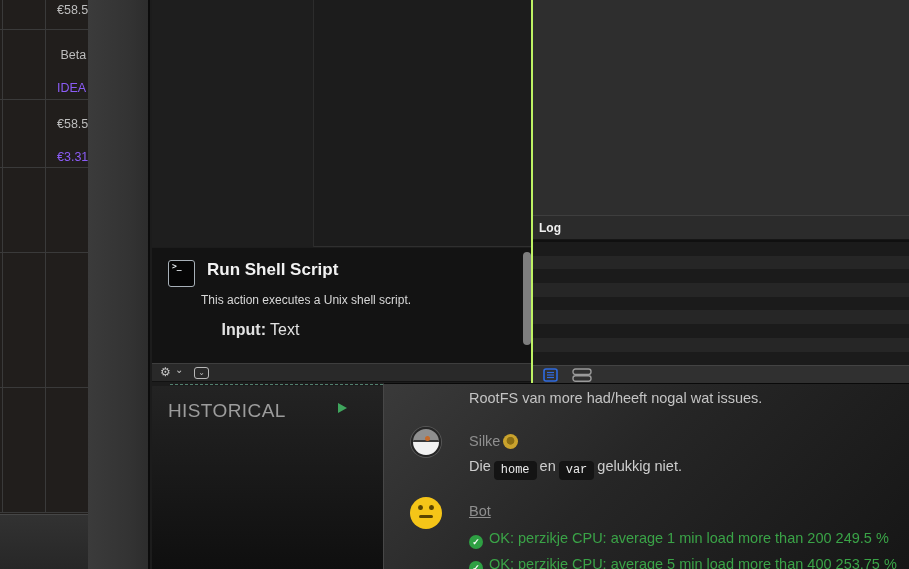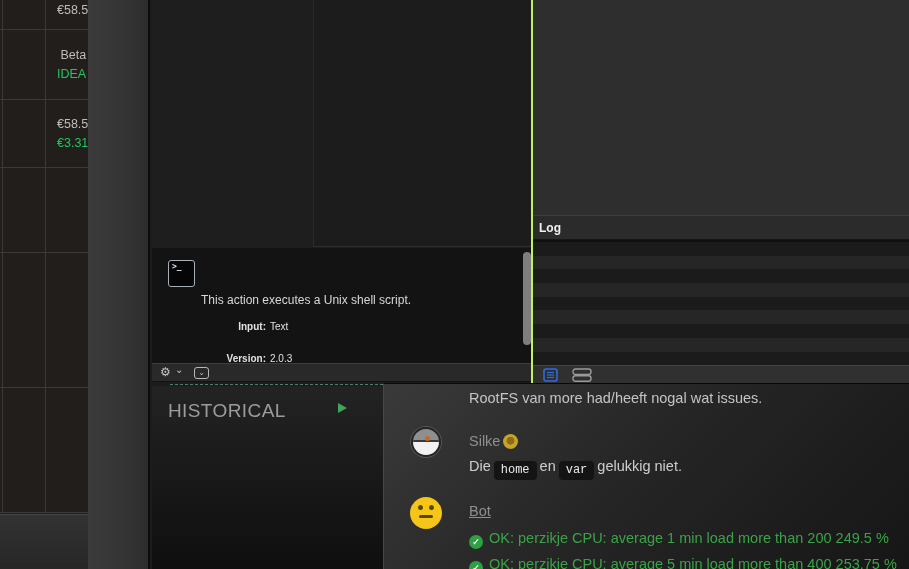--- a/index.html
+++ b/index.html
@@ -5,21 +5,21 @@
   * { margin:0; padding:0; box-sizing:border-box; }
   html,body { width:909px; height:569px; overflow:hidden; background:#101010;
               font-family:"Liberation Sans", sans-serif; }
   .abs { position:absolute; }
 
   
   #left-table { left:0; top:0; width:88px; height:569px; background:#211e1c; }
   .lt-row { left:0; width:88px; border-bottom:1px solid #3a3a3a; position:absolute; }
   .lt-vline { position:absolute; width:1px; background:#3a3a3a; top:0; }
   .lt-cell { position:absolute; left:57px; color:#bdbdbd; font-size:12.5px; white-space:nowrap; }
-  .lt-cell .l2 { display:block; margin-top:5px; color:#22c55e; }
+  .lt-cell .l2 { display:block; margin-top:19px; color:#8b5cf6; }
   #lt-footer { left:0; top:514px; width:88px; height:55px;
                background:linear-gradient(#323232,#272727); border-top:1px solid #464646; }
 
   
   #strip { left:88px; top:0; width:60px; height:569px;
            background:linear-gradient(90deg,#3b3b3b,#333333 70%,#2d2d2d); }
 
   
   #automator { left:148px; top:0; width:383px; height:569px; background:#1c1c1c;
                border-left:2px solid #0c0c0c; }
@@ -27,21 +27,21 @@
          border-bottom:1px solid #2f2f2f; }
   #lib-left { left:0; top:0; width:162px; height:247px; background:#1e1e1e;
               border-right:1px solid #2c2c2c; }
   #desc-panel { left:2px; top:248px; width:381px; height:115px; background:#131313; }
   #action-icon { left:16px; top:12px; width:27px; height:27px; background:#060606;
                  border:1.5px solid #a7b0b8; border-radius:3px; }
   #action-icon span { position:absolute; left:3px; top:1px; font-family:"DejaVu Sans Mono",monospace;
                       font-size:8px; font-weight:bold; color:#e8eef2; }
   #action-title { left:55px; top:12px; font-size:17px; font-weight:bold; color:#f1f1f1; }
   #action-desc { left:13px; top:45px; font-size:12px; color:#d8d8d8;margin-left:36px; }
-  .info-row { position:absolute; left:0; width:270px; font-size:10px; color:#e2e2e2; }
+  .info-row { position:absolute; left:0; width:270px; font-size:16px; color:#e2e2e2; }
   .info-row b { display:inline-block; width:114px; text-align:right; margin-right:4px; }
   #desc-scroll { left:371px; top:4px; width:8px; height:93px; background:#7e7e7e; border-radius:4px; }
 
   #gear-bar { left:2px; top:363px; width:381px; height:19px; background:#292929;
               border-top:1px solid #3e3e3e; border-bottom:1px solid #121212; }
   #gear-ico { left:8px; top:1px; font-size:12px; color:#c4c4c4; }
   #gear-chev { left:23px; top:0px; font-size:10px; color:#c4c4c4; }
   #opt-ico { left:42px; top:3px; width:15px; height:12px; border:1.5px solid #b8b8b8;
              border-radius:3px; color:#b8b8b8; font-size:8px; text-align:center; line-height:9px; }
   #dash-line { left:20px; top:384px; width:358px; border-top:1.5px dashed #52806f; }
@@ -117,23 +117,23 @@
 
 <div id="automator" class="abs">
   <div id="lib" class="abs">
     <div id="lib-left" class="abs"></div>
   </div>
 
   <div id="desc-panel" class="abs">
     <div id="action-icon" class="abs">
       <span>&gt;_</span>
     </div>
+    <div id="action-title" class="abs">Run Shell Script</div>
     <div id="action-desc" class="abs">This action executes a Unix shell script.</div>
     <div class="info-row" style="top:73px;"><b>Input:</b><span>Text</span></div>
-    <div class="info-row" style="top:105px;"><b>Version:</b><span>2.0.3</span></div>
     <div id="desc-scroll" class="abs"></div>
   </div>
 
   <div id="gear-bar" class="abs">
     <span id="gear-ico" class="abs">⚙</span>
     <span id="gear-chev" class="abs">⌄</span>
     <div id="opt-ico" class="abs">⌄</div>
   </div>
   <div id="dash-line" class="abs"></div>
 

